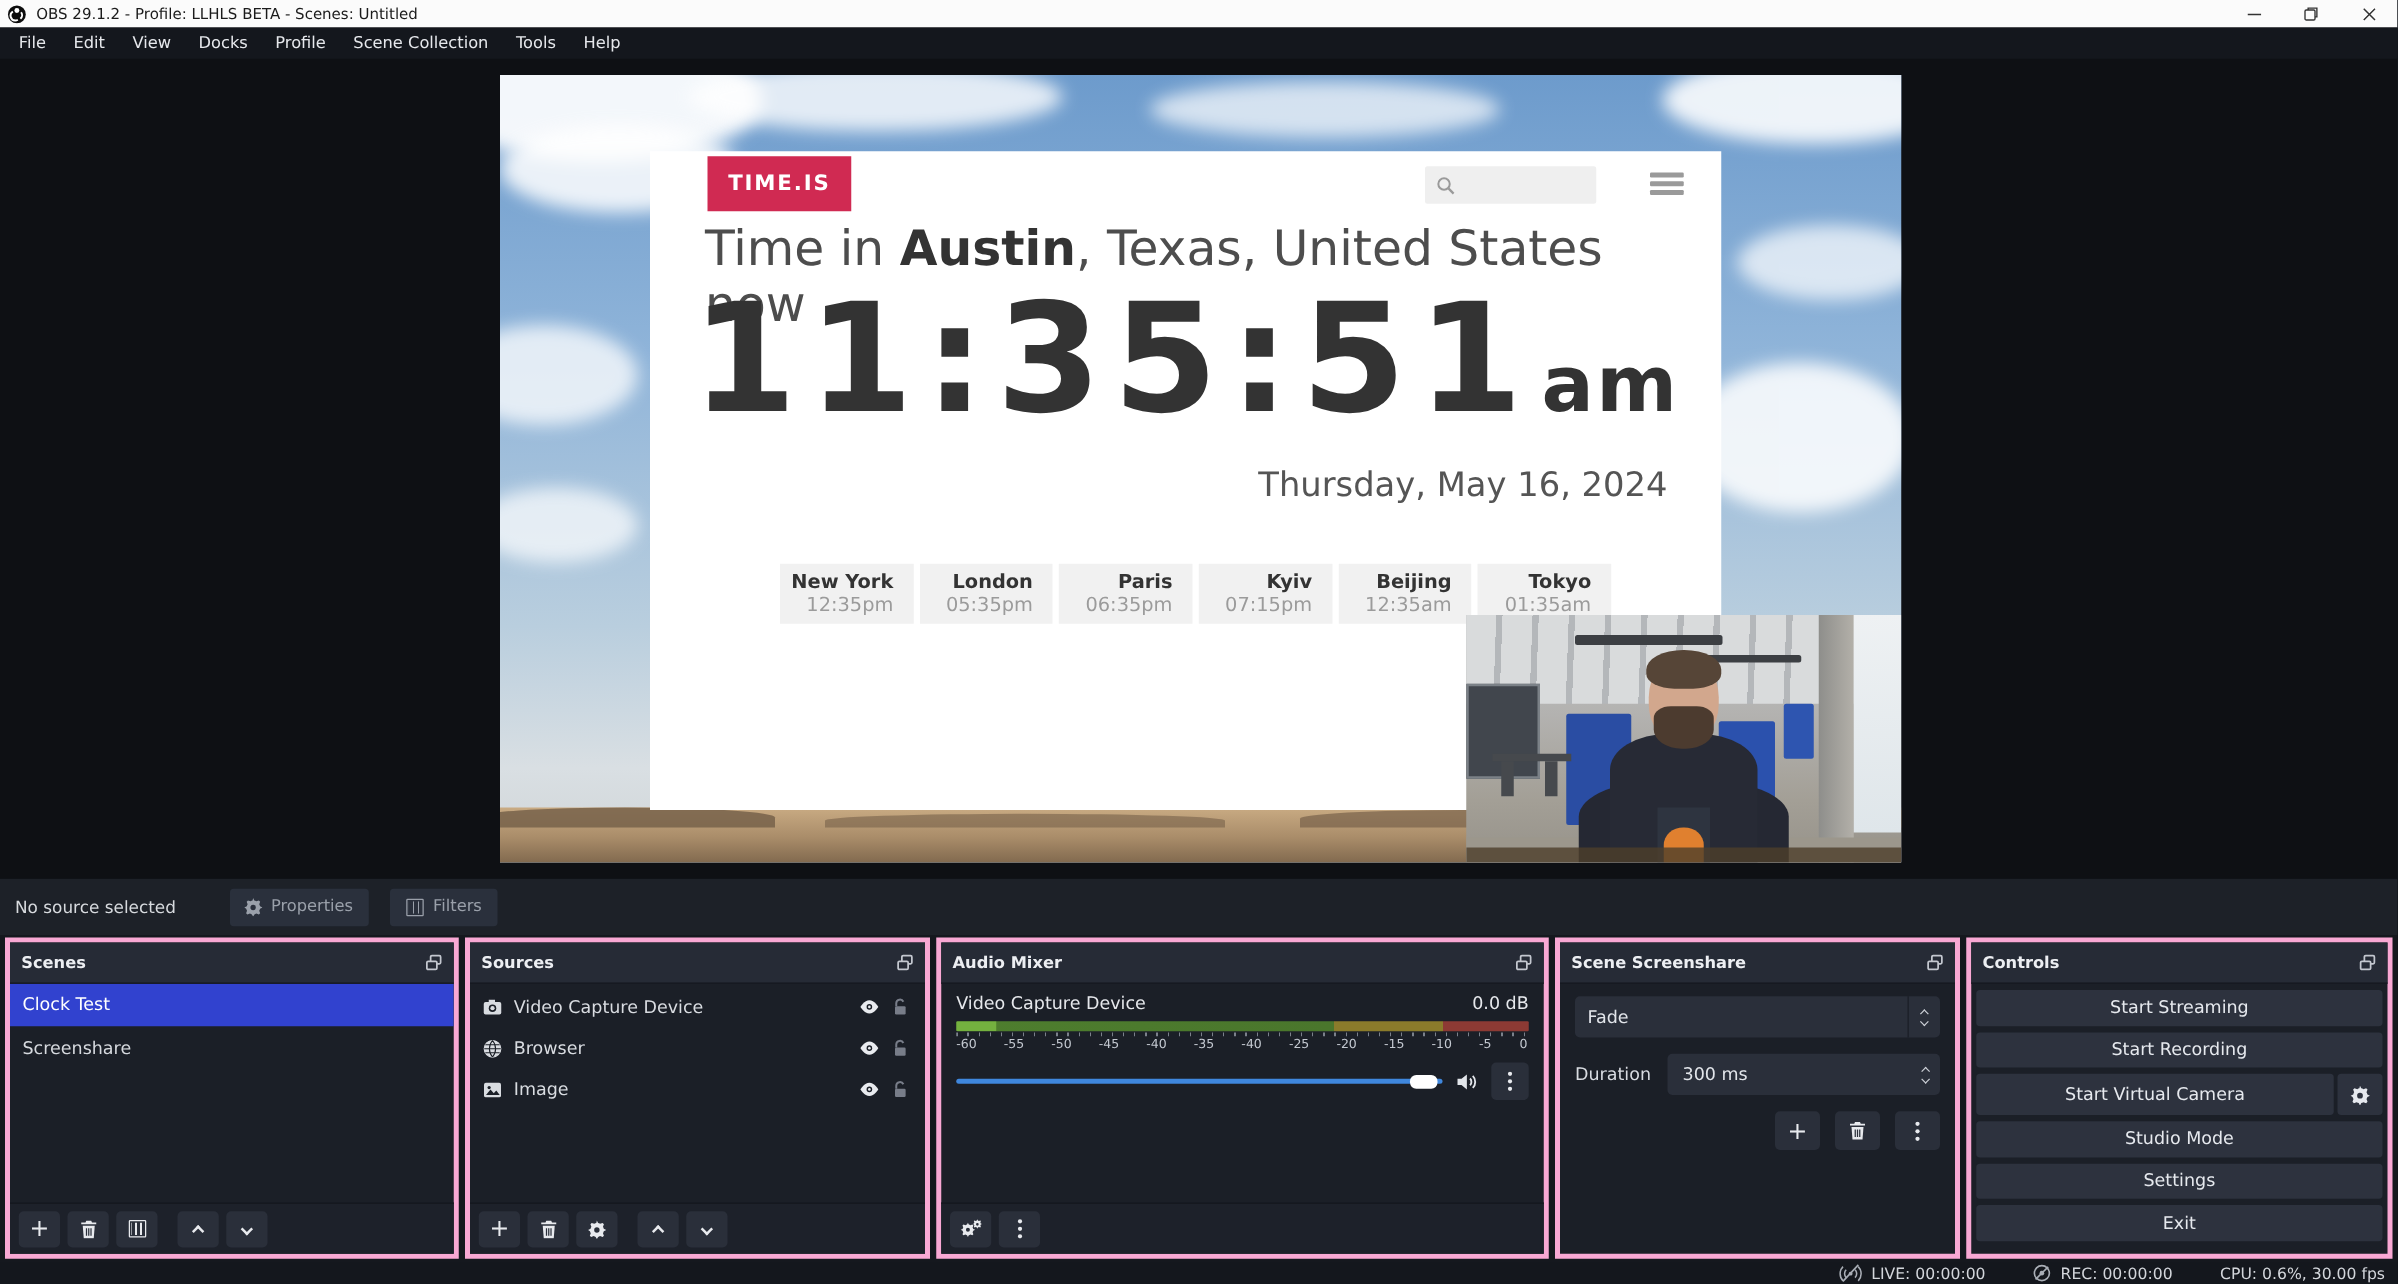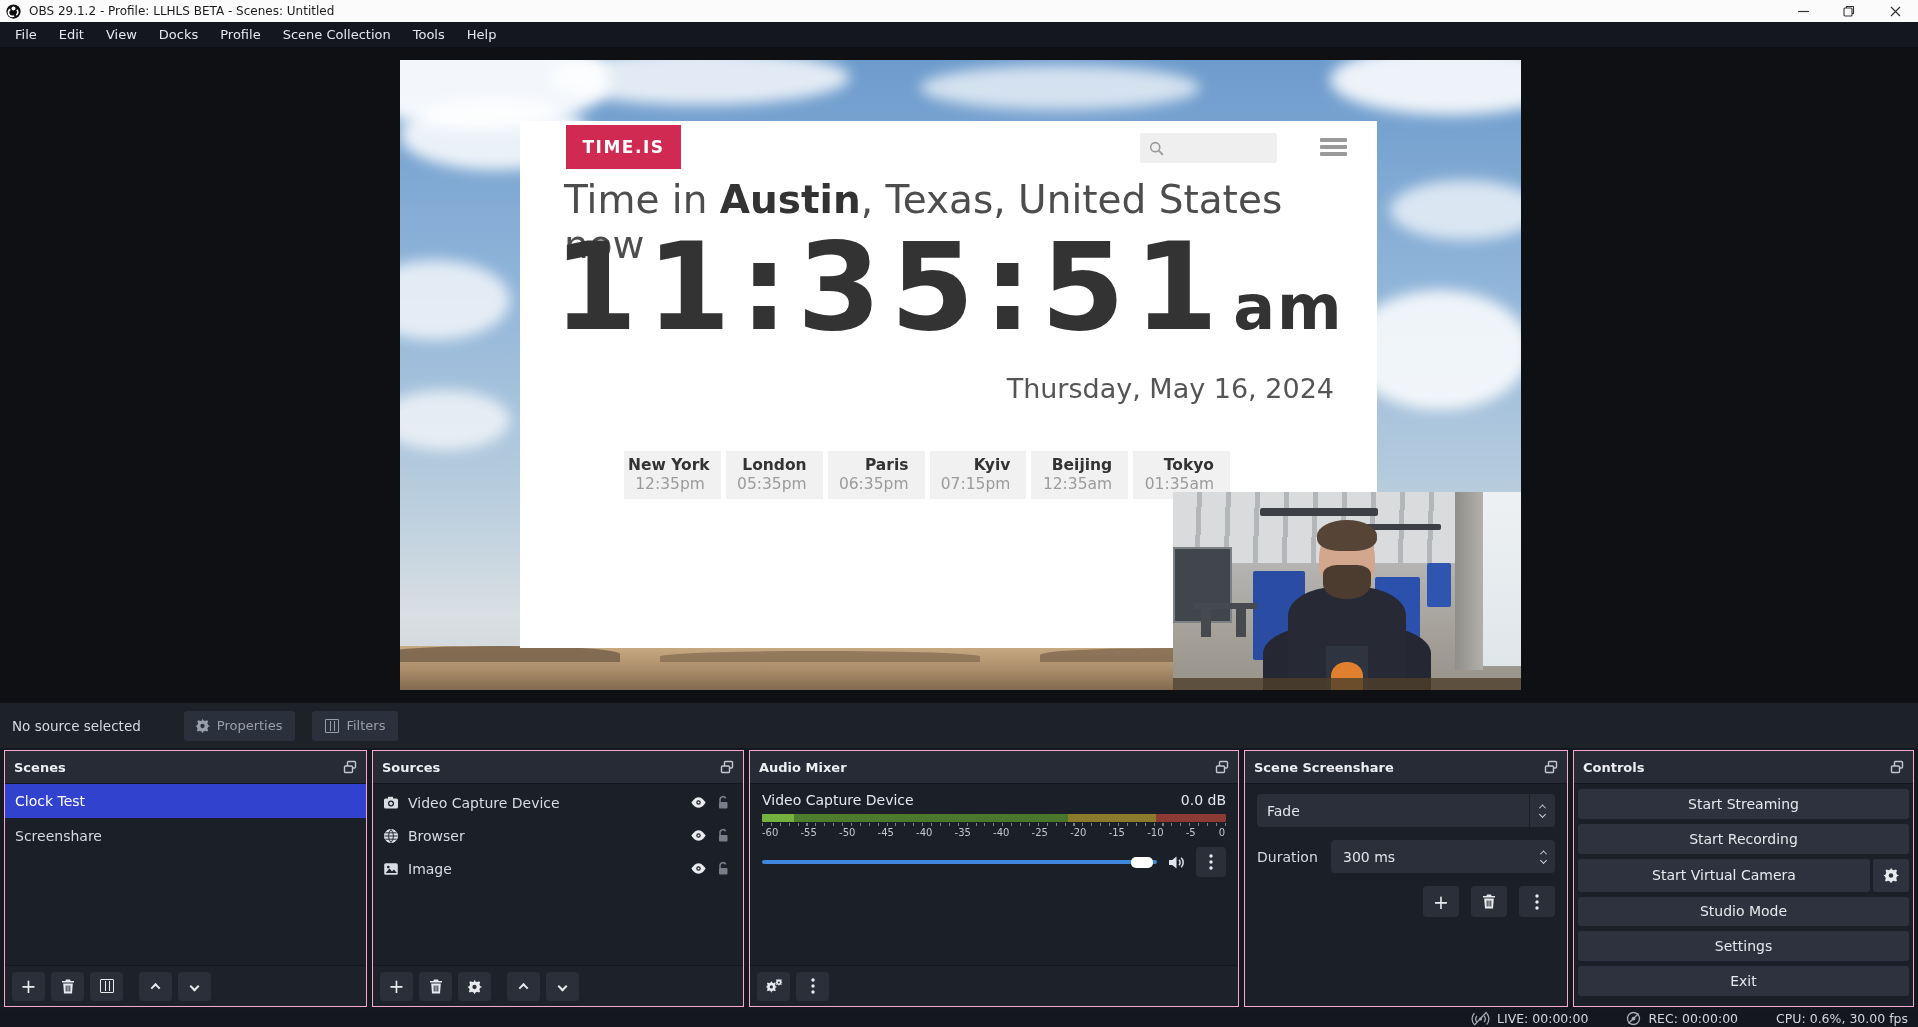--- a/index.html
+++ b/index.html
@@ -38,21 +38,21 @@
     display:flex; flex-direction:column; justify-content:space-between; }
   .hamburger span { height:4px; background:#9a9a9a; border-radius:1px; }
   .heading { position:absolute; left:44px; top:56px; width:780px; font-size:39px; color:#4d4d4d; }
   .heading b { color:#333; }
   .clockrow { position:absolute; left:0; top:96px; width:100%; text-align:center; white-space:nowrap; color:#333; }
   .clock-digits { font-size:121px; font-weight:800; letter-spacing:9px; }
   .clock-ampm { font-size:62px; font-weight:700; margin-left:6px; letter-spacing:2px; }
   .daterow { position:absolute; right:43px; top:252px; font-size:27px; color:#555; }
   .sunrow { position:absolute; right:43px; top:290px; font-size:15.5px; color:#838383; white-space:nowrap; }
   .sunrow .pagelink { color:#7a7a7a; border-bottom:1px dashed #c4c4c4; }
-  .cities { position:absolute; left:104px; top:330px; width:606px; height:48px; display:grid;
+  .cities { position:absolute; left:104px; top:330px; width:665px; height:48px; display:grid;
     grid-template-columns:repeat(6,1fr); gap:5px; }
   .city { background:#f1f1f1; padding:5px 16px 0 4px; text-align:right; overflow:hidden; }
   .city .cname { font-size:15.5px; font-weight:bold; color:#333; line-height:19px; white-space:nowrap; }
   .city .ctime { font-size:15.5px; color:#9b9b9b; line-height:18px; white-space:nowrap; }
 
   
   .webcam { position:absolute; left:773px; top:432px; width:348px; height:198px; overflow:hidden;
     background:linear-gradient(180deg,#c2c4c6 0%,#b3b2b0 40%,#a39f96 75%,#96928a 100%); }
   .wc-ceiling { position:absolute; left:0; top:0; width:100%; height:36%;
     background:repeating-linear-gradient(92deg,#d9dbdc 0 24px,#b4b7ba 24px 29px); }
@@ -75,21 +75,21 @@
   
   .srcbar { height:45px; background:#1d2128; display:flex; align-items:center; padding-left:12px; flex:none; }
   .srcbar .statustext { font-size:13.5px; color:#d7dade; }
   .srcbtn { height:30px; background:#2a303c; border-radius:3px; display:flex; align-items:center; gap:7px;
     padding:0 13px; font-size:13px; color:#9aa0aa; }
   .srcbtn:first-of-type { margin-left:43px;padding-left:11px; }
   .srcbtn + .srcbtn { margin-left:17px; }
 
   
   .docks { height:262px; display:flex; gap:5px; padding:2px 4px 3px; flex:none; }
-  .panel { background:#1b1f27; border:1px solid #f9a8d4; display:flex; flex-direction:column; }
+  .panel { background:#1b1f27; border:4px solid #f9a8d4; display:flex; flex-direction:column; }
   .p-scenes{width:363px;flex:none}.p-sources{width:372px;flex:none}.p-mixer{width:490px;flex:none}.p-trans{width:324px;flex:none}.p-controls{flex:1}
   .phead { height:33px; background:#262b36; border-bottom:1px solid #13161c; display:flex; align-items:center;
     justify-content:space-between; padding:0 9px; flex:none; }
   .phead .ptitle { font-size:13px; font-weight:bold; color:#eceef2; }
   .phead .popout { color:#c3c7cf; display:flex; }
   .pbody { flex:1; position:relative; overflow:hidden; }
   .ptoolbar { height:41px; background:#1d212a; border-top:1px solid #13161c; display:flex; align-items:center;
     gap:6px; padding:0 7px; flex:none; }
   .tbtn { width:33px; height:29px; background:#2a2f3a; border-radius:4px; display:flex; align-items:center;
     justify-content:center; color:#e8eaee; font-size:19px; }

